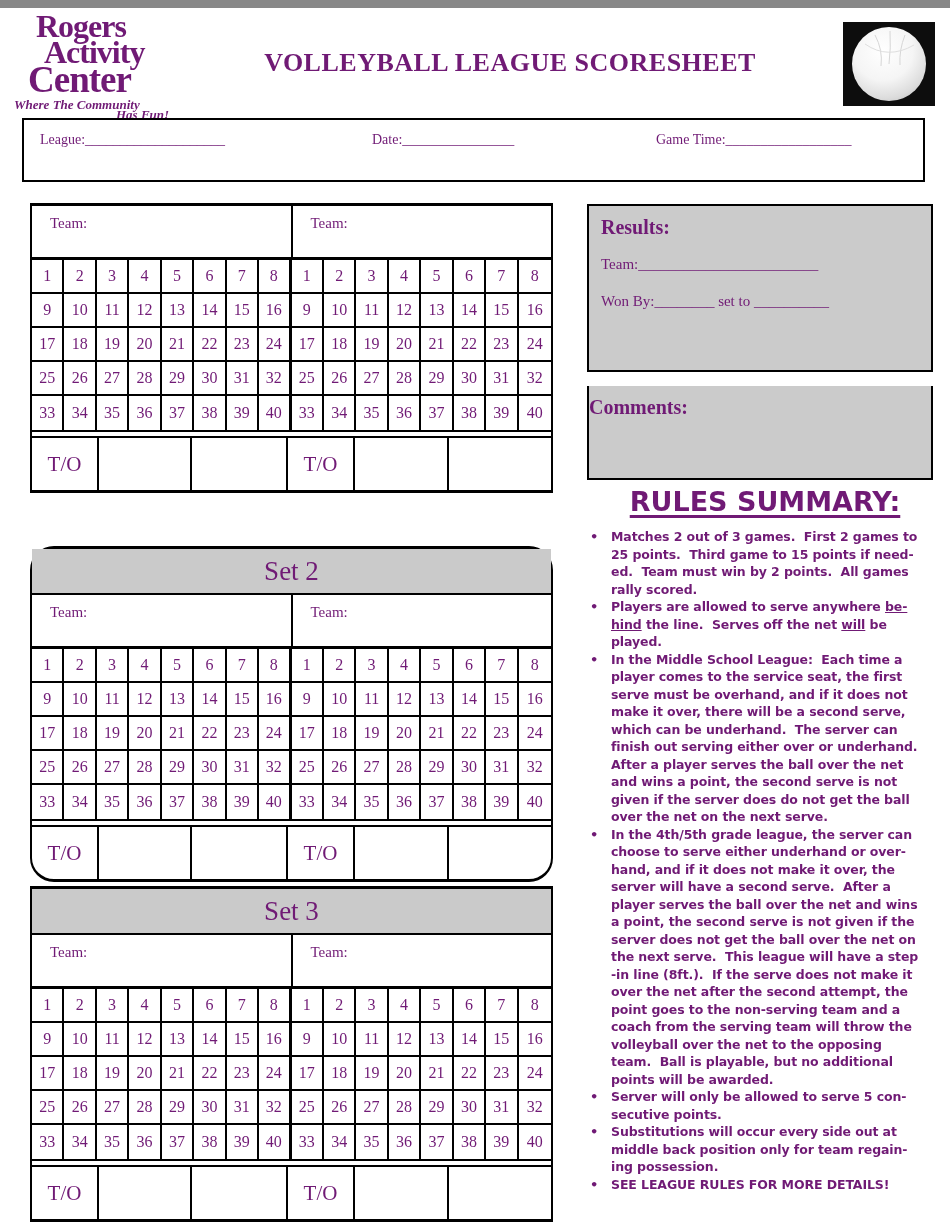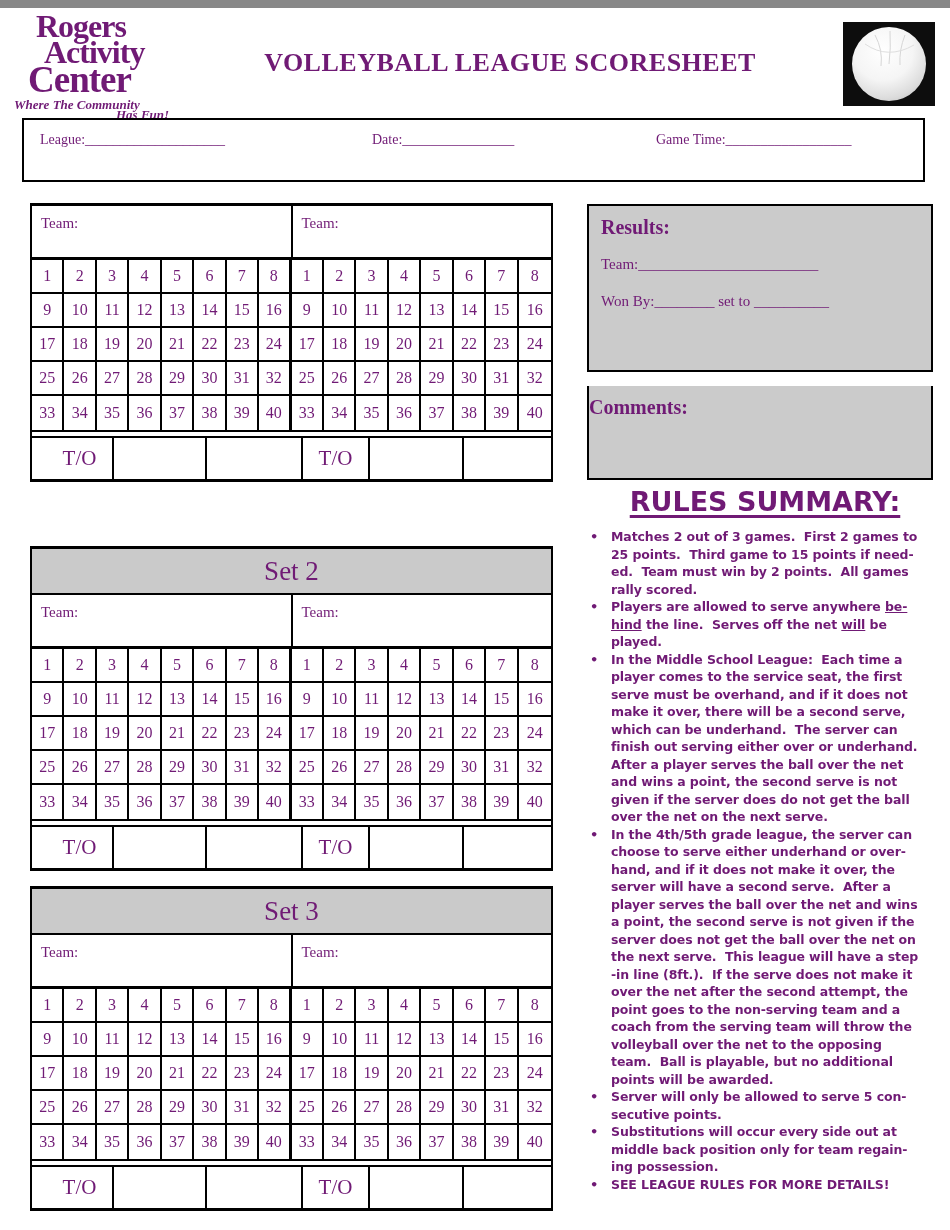--- a/index.html
+++ b/index.html
@@ -31,34 +31,34 @@
   .ball-seams{position:absolute;left:0;top:0;}
   
   .info-box{position:absolute;left:22px;top:110px;width:903px;height:64px;border:2px solid var(--border);}
   .info-field{position:absolute;top:12px;font-size:14px;white-space:pre;}
   .info-field.league{left:16px;}
   .info-field.date{left:348px;}
   .info-field.gametime{left:632px;}
   
   .set-table{position:absolute;left:30px;width:523px;border:2px solid var(--border);
     border-top-width:3px;border-bottom-width:3px;background:#fff;}
-  .set-1{top:195px;} .set-2{top:538px;} .set-3{top:878px;}
+  .set-1{top:195px;} .set-2{top:538px;border-radius:24px;} .set-3{top:878px;}
   .set-header{height:46px;background:var(--header-bg);border-bottom:2px solid var(--border);
     display:flex;align-items:center;justify-content:center;font-size:27px;}
   .team-row{display:flex;height:54px;border-bottom:3px solid var(--border);}
-  .team-cell{flex:1;padding:9px 9px;font-size:15px;}
+  .team-cell{flex:1;padding:9px 18px;font-size:15px;}
   .team-cell.first{border-right:2px solid var(--border);}
   .num-grid{display:grid;grid-template-columns:repeat(16,1fr);grid-auto-rows:34px;
     border-bottom:2px solid var(--border);}
   .score-cell{border-right:2px solid var(--border);border-bottom:2px solid var(--border);
     display:flex;align-items:center;justify-content:center;font-size:16px;}
   .score-cell.half-end{border-right:3px solid var(--border);}
   .score-cell.row-end{border-right:none;}
   .score-cell.last-row{border-bottom:none;}
-  .to-row{display:flex;height:43px;border-top:2px solid var(--border);margin-top:4px;padding-left:15px;}
+  .to-row{display:flex;height:54px;border-top:2px solid var(--border);margin-top:4px;}
   .to-cell{border-right:2px solid var(--border);height:100%;}
   .to-label{width:67px;display:flex;align-items:center;justify-content:center;font-size:21px;}
   .to-blank.b1{width:93px;}
   .to-blank.b2{width:96px;}
   .to-blank.b3{width:94px;}
   .to-blank.b4{flex:1;border-right:none;}
   
   .results-box{position:absolute;left:587px;top:196px;width:346px;height:168px;
     background:var(--panel-bg);border:2px solid var(--border);padding:10px 12px;}
   .results-title{font-size:20px;font-weight:bold;}

